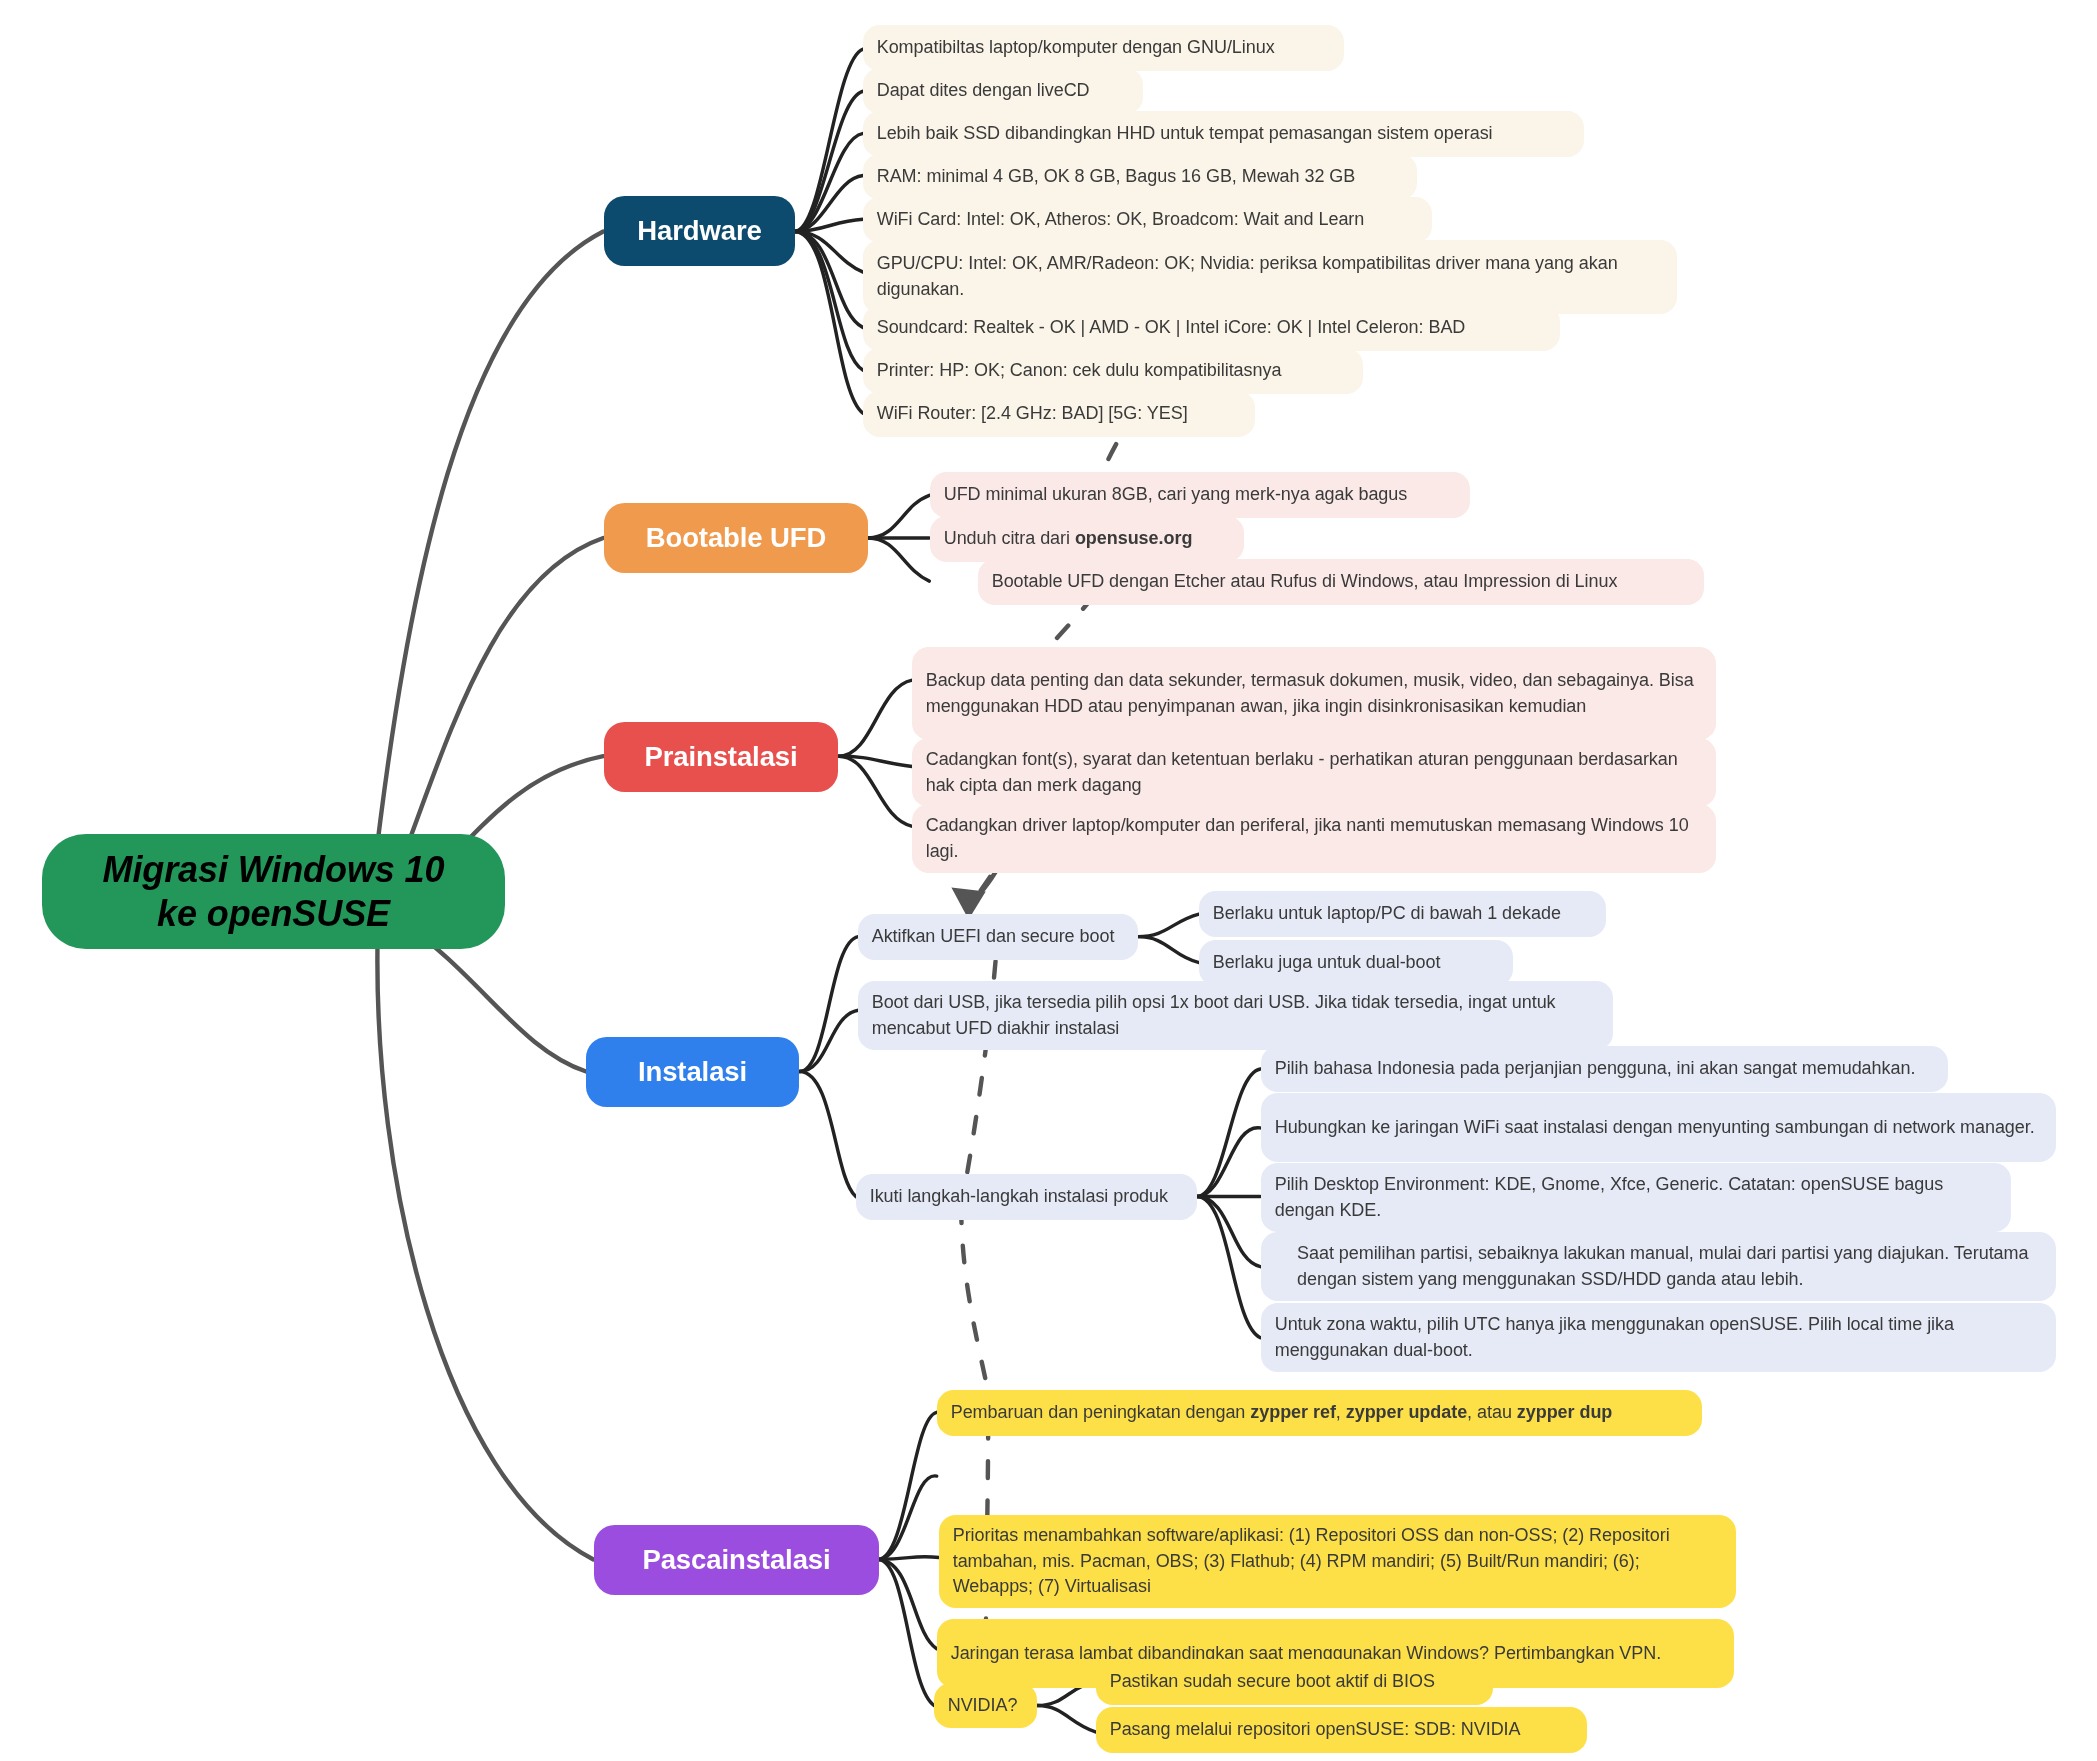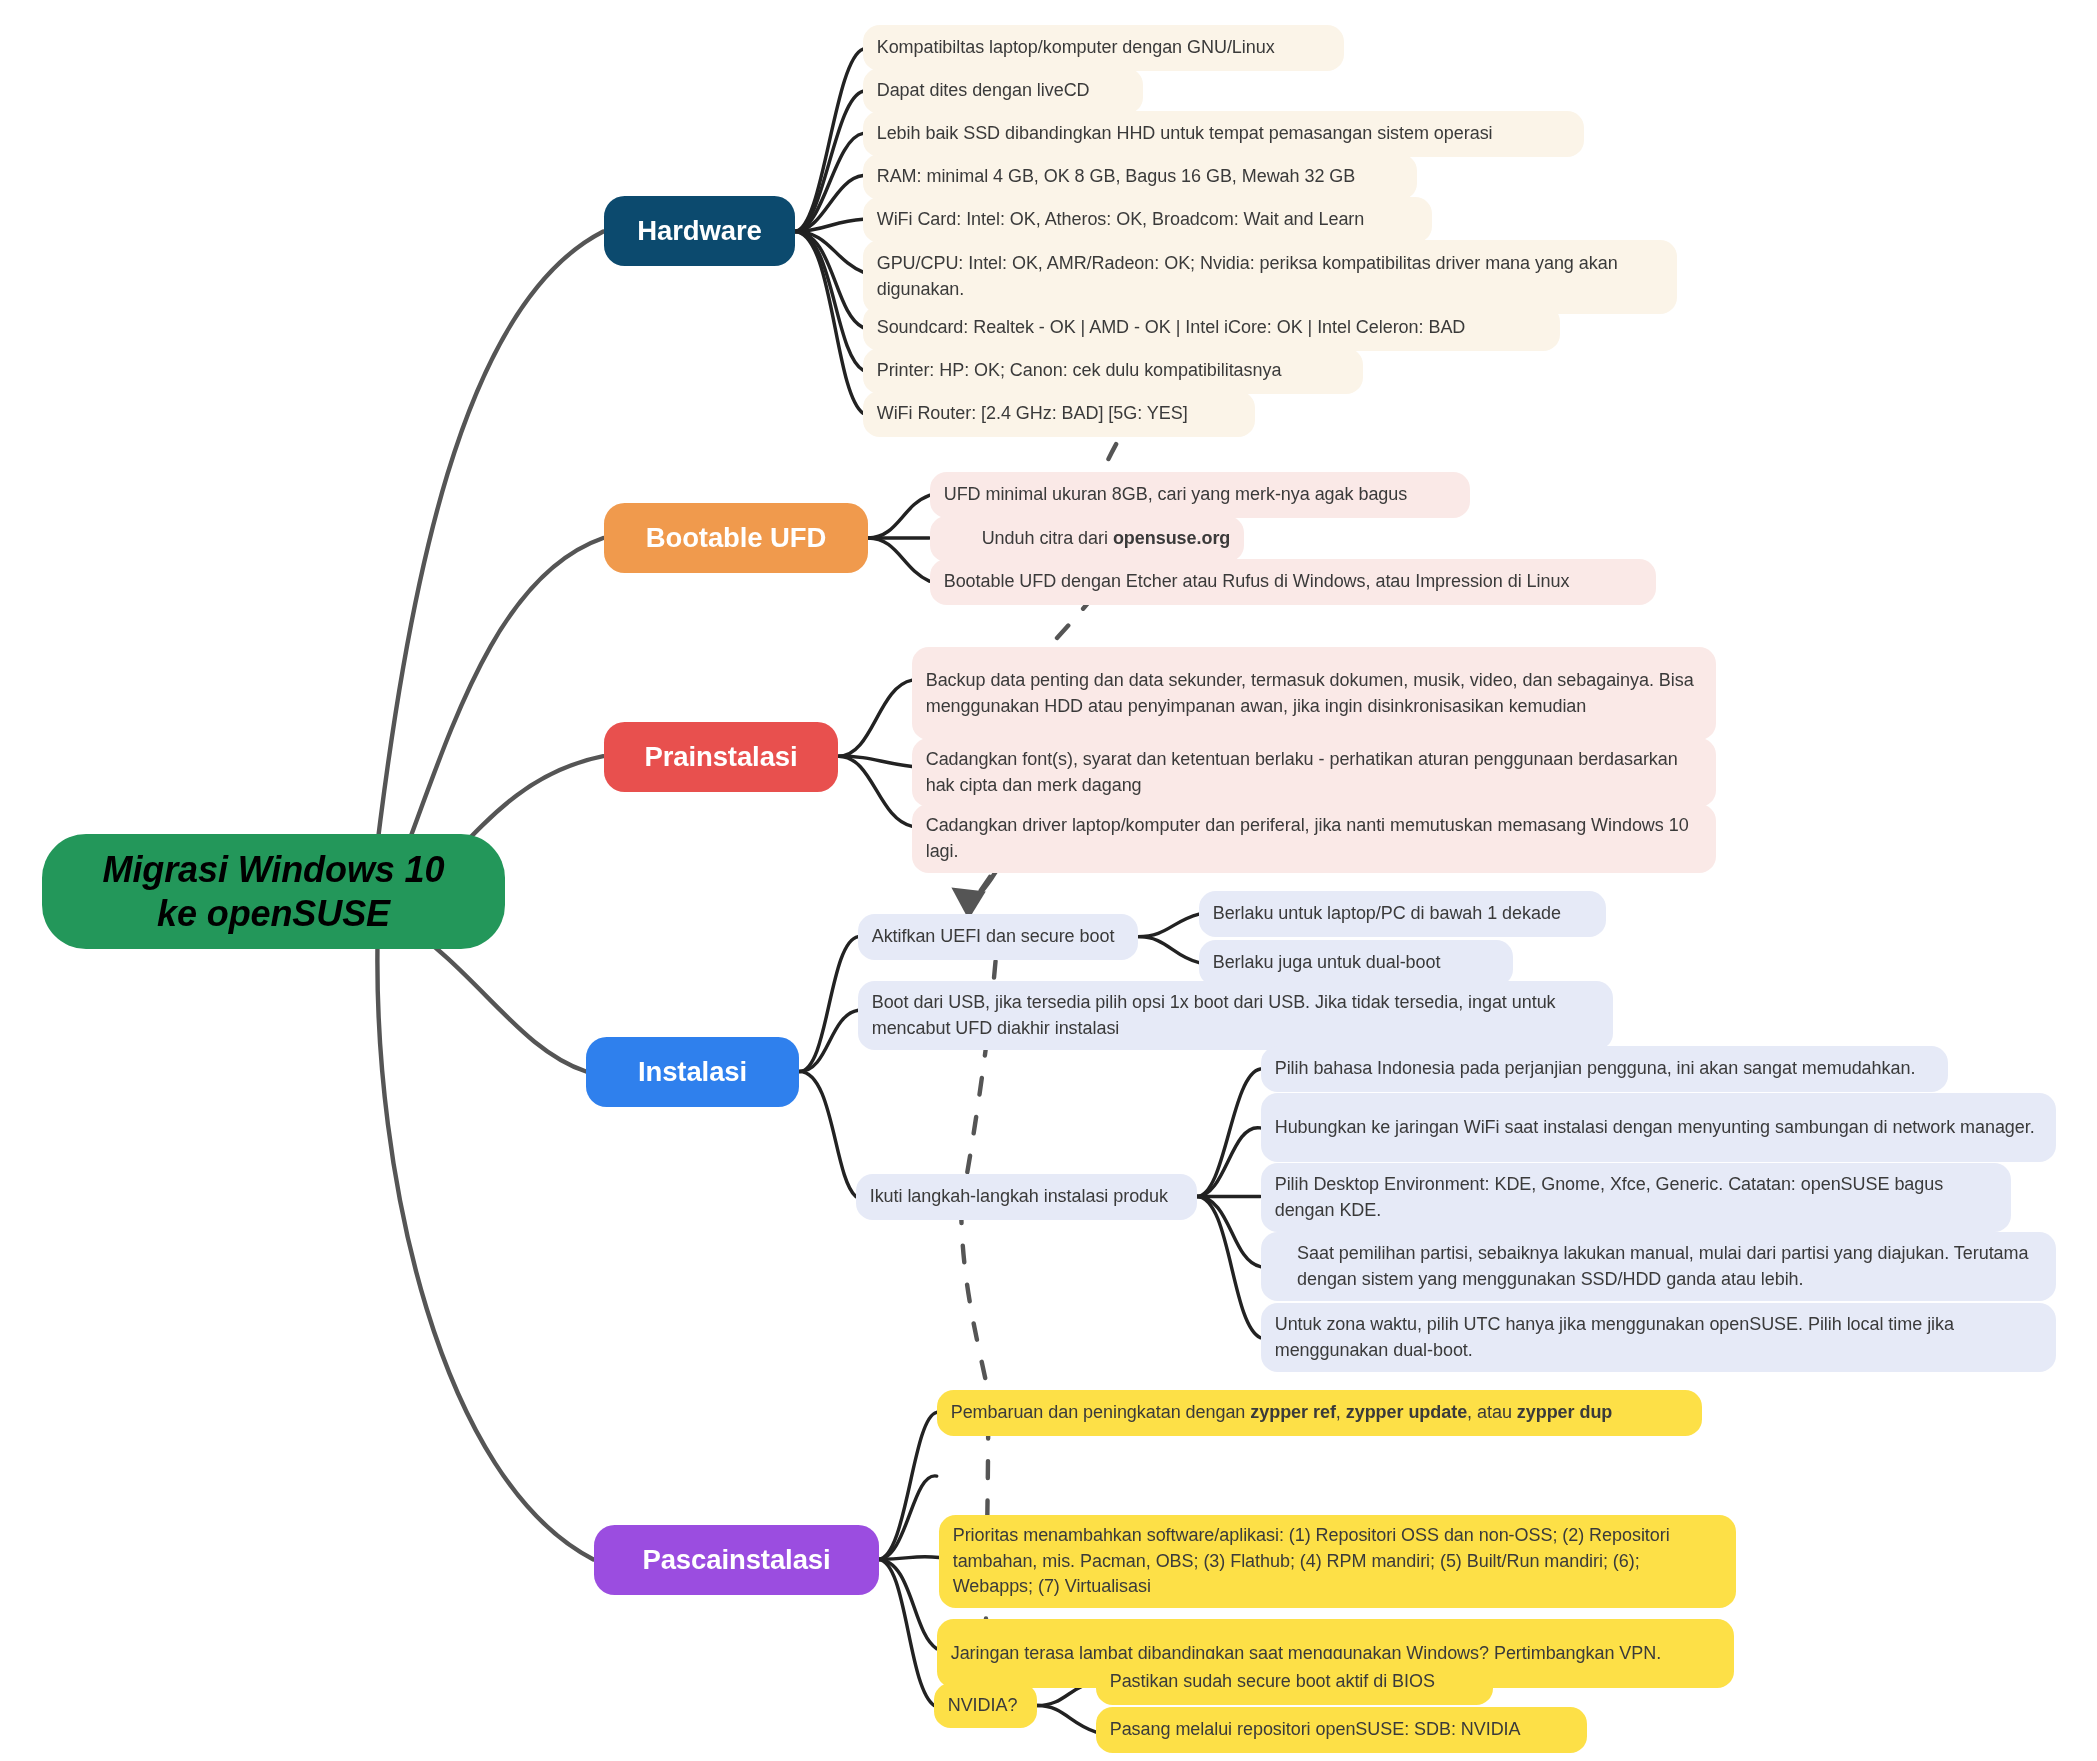--- a/index.html
+++ b/index.html
@@ -162,24 +162,24 @@
     <span class="txt">WiFi Router: [2.4 GHz: BAD] [5G: YES]</span>
   </div>
 
   <div class="node branch b-ufd" style="left:604px;top:503px;width:264px;height:70px;">
     <span class="txt">Bootable UFD</span>
   </div>
 
   <div class="node leaf l-pink" style="left:930px;top:472px;width:540px;height:46px;">
     <span class="txt">UFD minimal ukuran 8GB, cari yang merk-nya agak bagus</span>
   </div>
-  <div class="node leaf l-pink" style="left:930px;top:516px;width:314px;height:46px;text-align:right;">
+  <div class="node leaf l-pink" style="left:930px;top:516px;width:314px;height:46px;">
     <span class="txt">Unduh citra dari <b>opensuse.org</b></span>
   </div>
-  <div class="node leaf l-pink" style="left:930px;top:559px;width:726px;height:46px;justify-content:flex-end;">
+  <div class="node leaf l-pink" style="left:978px;top:559px;width:726px;height:46px;justify-content:flex-end;">
     <span class="txt">Bootable UFD dengan Etcher atau Rufus di Windows, atau Impression di Linux</span>
   </div>
 
   <div class="node branch b-pra" style="left:604px;top:722px;width:234px;height:70px;">
     <span class="txt">Prainstalasi</span>
   </div>
 
   <div class="node leaf l-pink" style="left:912px;top:647px;width:804px;height:93px;">
     <span class="txt">Backup data penting dan data sekunder, termasuk dokumen, musik, video, dan sebagainya. Bisa menggunakan HDD atau penyimpanan awan, jika ingin disinkronisasikan kemudian</span>
   </div>

